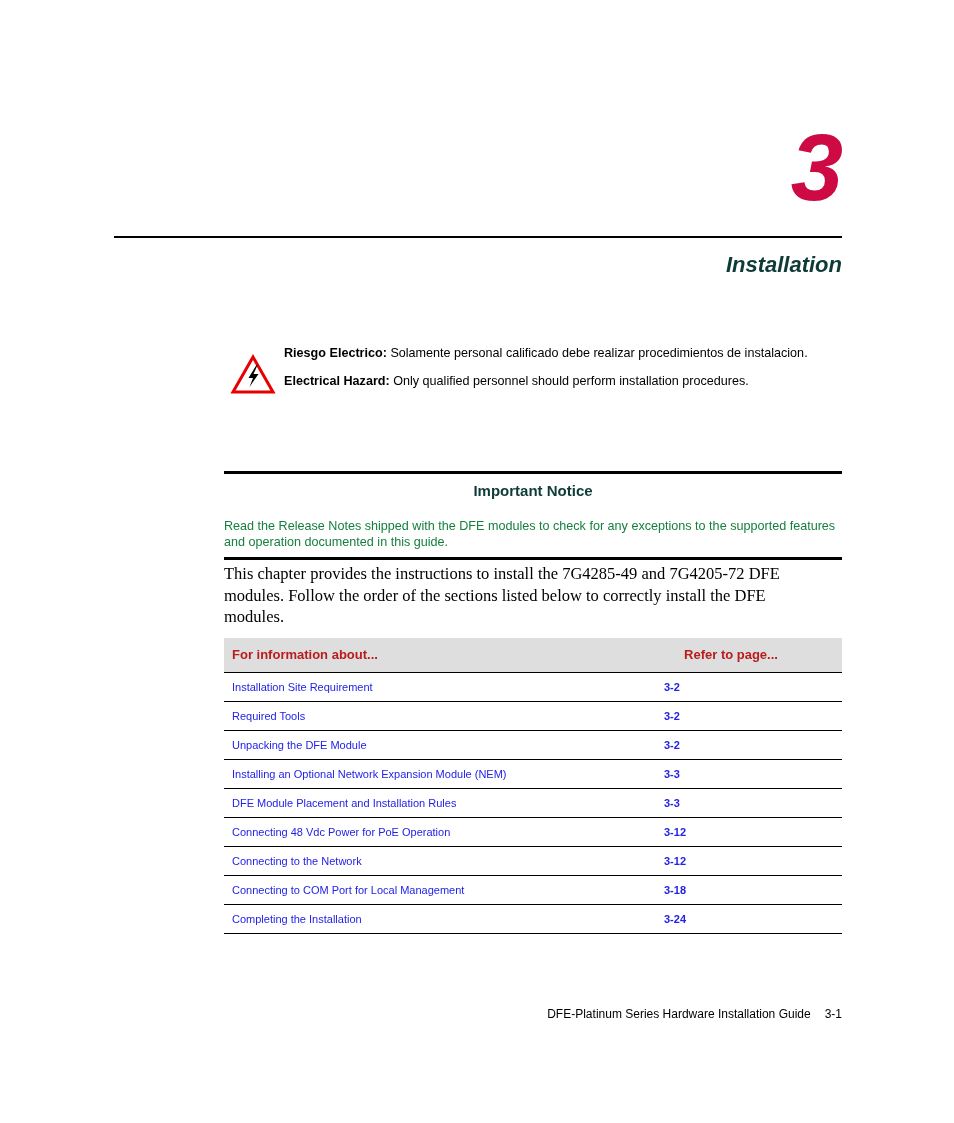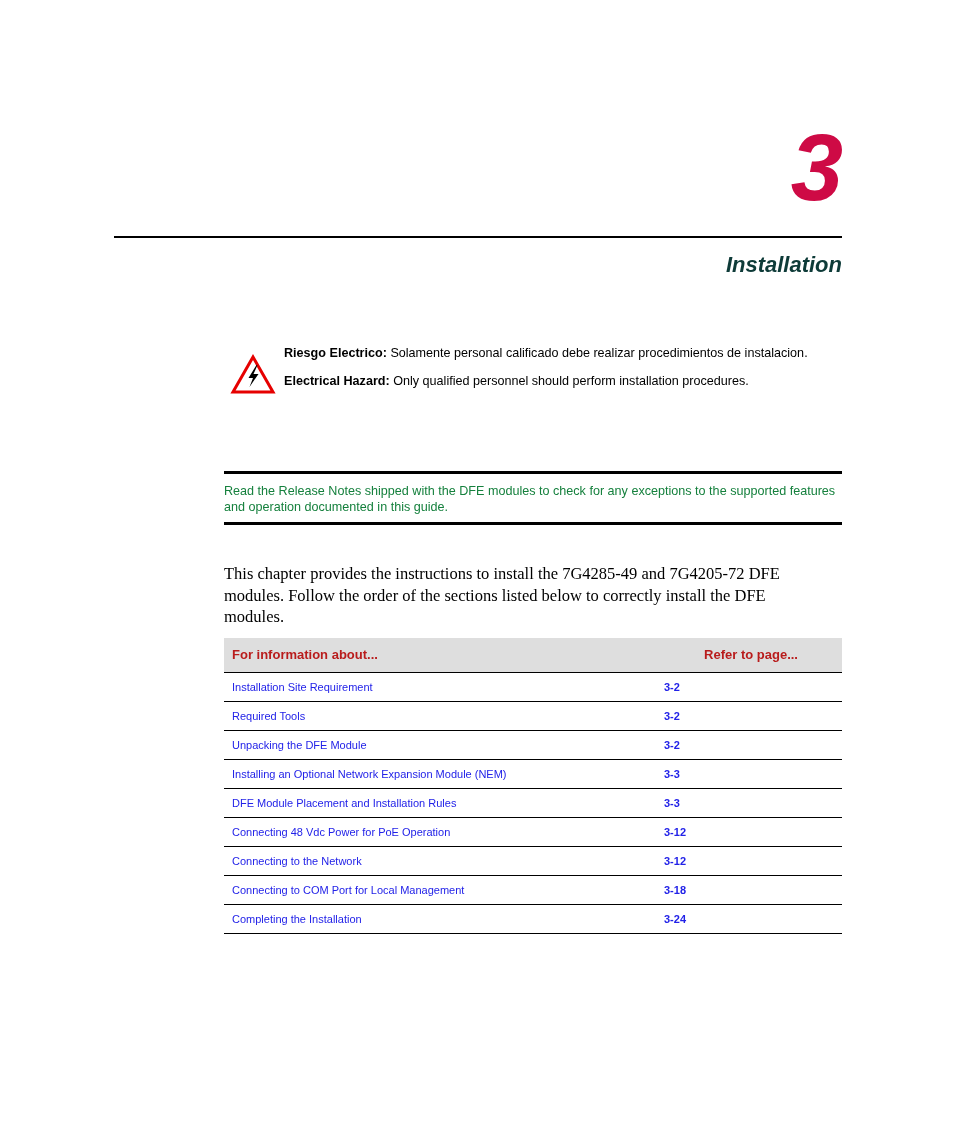--- a/index.html
+++ b/index.html
@@ -143,21 +143,21 @@
     font-weight: bold;
     color: #b91c1c;
     padding: 9px 10px 10px 10px;
     border: none;
   }
   .summary-table thead th.col-info {
     text-align: left;
     padding-left: 8px;
   }
   .summary-table thead th.col-page {
-    text-align: right;
+    text-align: center;
     padding-right: 44px;
     white-space: nowrap;
   }
   .summary-table tbody td {
     font-size: 11px;
     color: #2222e8;
     padding: 8px 10px 8px 10px;
     border-bottom: 1.3px solid #000000;
     background: #ffffff;
   }
@@ -219,20 +219,21 @@
         <span class="warning-label">Riesgo Electrico:</span><span> Solamente personal calificado debe realizar procedimientos de instalacion.</span>
       </p>
       <p class="warning-para">
         <span class="warning-label">Electrical Hazard:</span><span> Only qualified personnel should perform installation procedures.</span>
       </p>
     </div>
   </div>
 
   <div class="notice">
     <div class="notice-rule"></div>
+    <div class="notice-heading">Important Notice</div>
     <div class="notice-body">Read the Release Notes shipped with the DFE modules to check for any exceptions to the supported features and operation documented in this guide.</div>
     <div class="notice-rule"></div>
   </div>
 
   <div class="intro">This chapter provides the instructions to install the 7G4285-49 and 7G4205-72 DFE modules. Follow the order of the sections listed below to correctly install the DFE modules.</div>
 
   <table class="summary-table">
     <thead>
       <tr>
         <th class="col-info">For information about...</th>
@@ -290,14 +291,17 @@
       </tr>
       <tr>
         <td class="cell-info">
           <a class="toc-link" href="#">Completing the Installation</a>
         </td>
         <td class="cell-page">3-24</td>
       </tr>
     </tbody>
   </table>
 
+  <div class="footer">
+    <span>DFE-Platinum Series Hardware Installation Guide</span><span class="footer-page">3-1</span>
+  </div>
 
 </div>
 
 </body></html>

